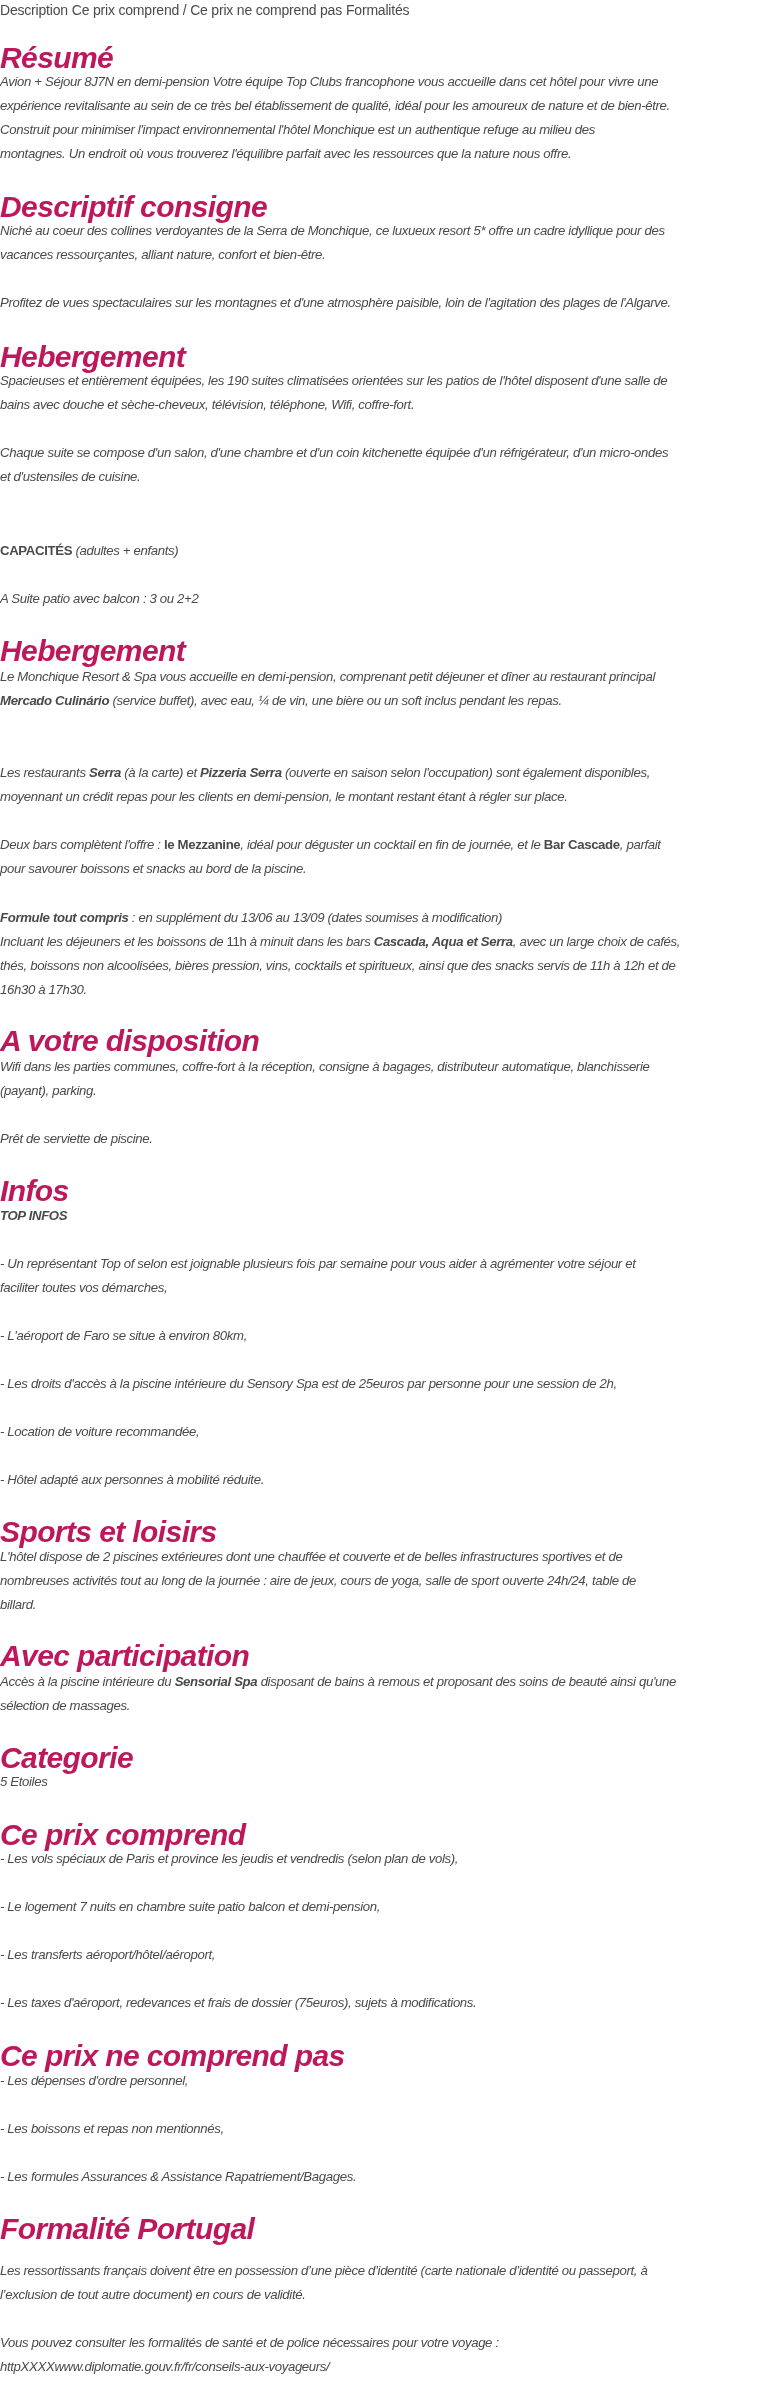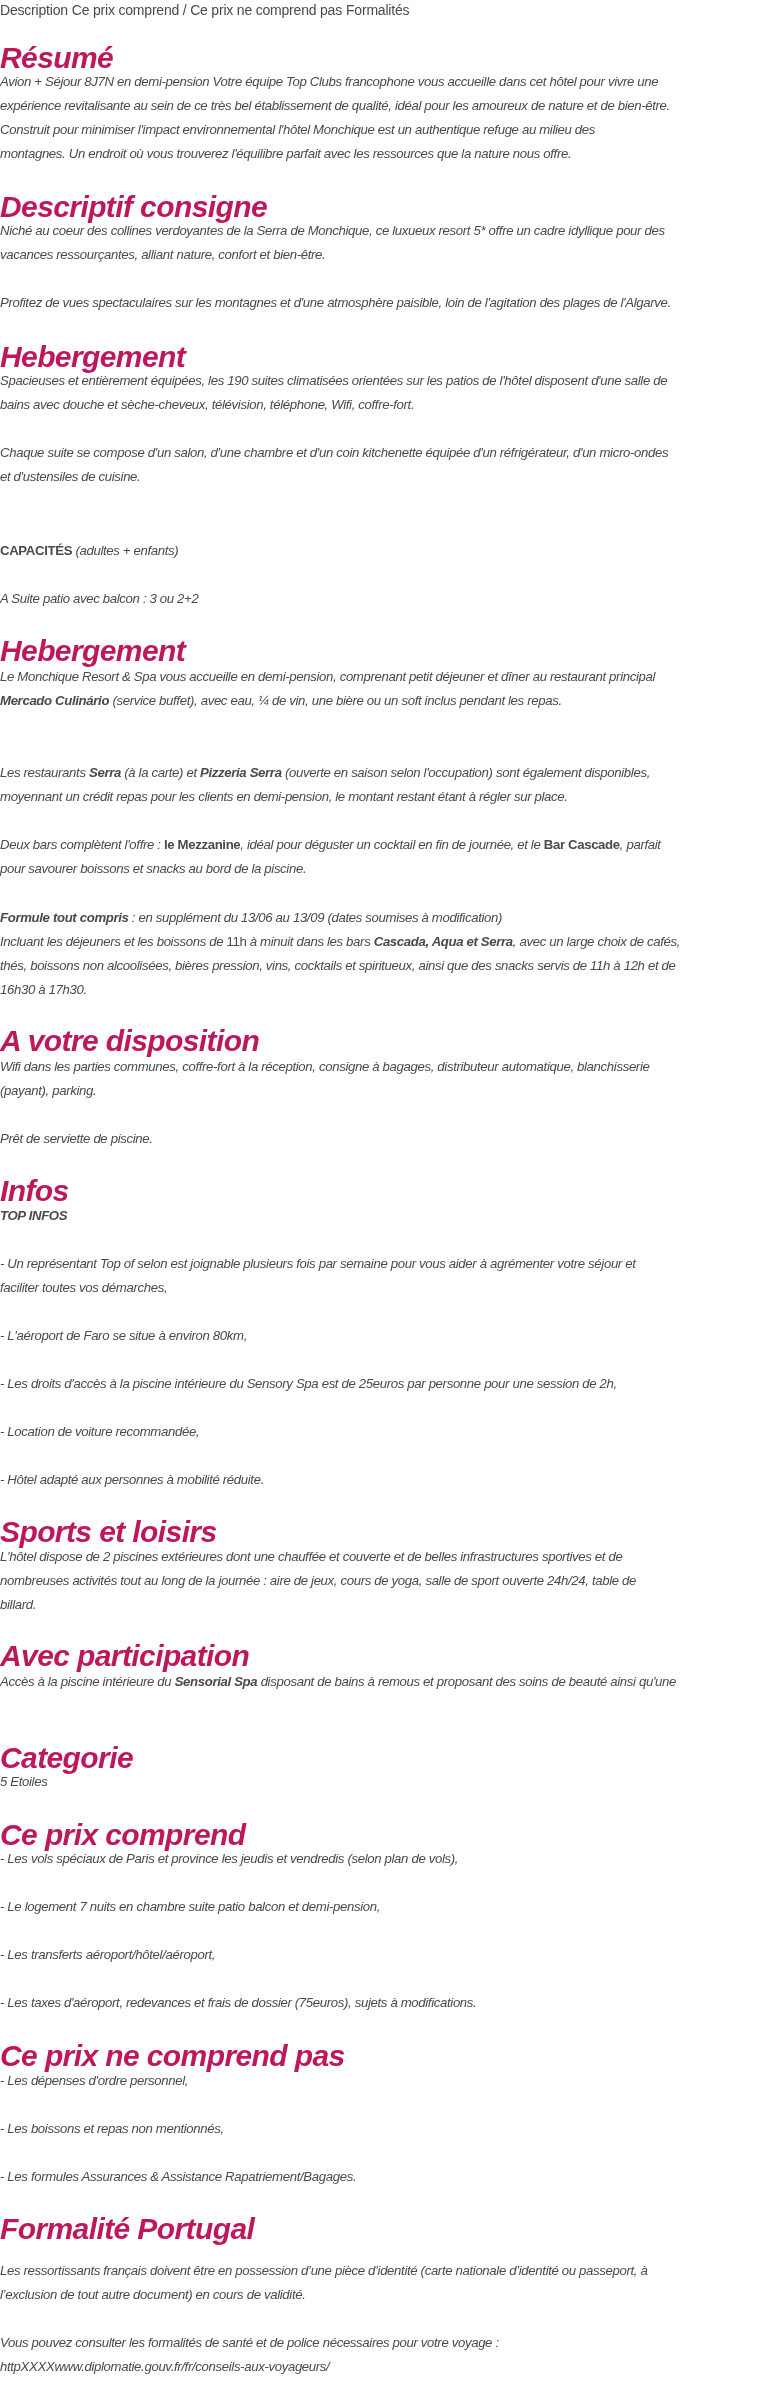--- a/index.html
+++ b/index.html
@@ -86,20 +86,21 @@
   <p class="t" style="top:1420px">- Location de voiture recommandée,</p>
   <p class="t" style="top:1468px">- Hôtel adapté aux personnes à mobilité réduite.</p>
 
   <h2 class="h" style="top:1519px">Sports et loisirs</h2>
   <p class="t" style="top:1545px">L'hôtel dispose de 2 piscines extérieures dont une chauffée et couverte et de belles infrastructures sportives et de</p>
   <p class="t" style="top:1569px">nombreuses activités tout au long de la journée : aire de jeux, cours de yoga, salle de sport ouverte 24h/24, table de</p>
   <p class="t" style="top:1593px">billard.</p>
 
   <h2 class="h" style="top:1643px">Avec participation</h2>
   <p class="t" style="top:1670px"><span>Accès à la piscine intérieure du </span><span class="b">Sensorial Spa</span><span> disposant de bains à remous et proposant des soins de beauté ainsi qu'une</span></p>
+  <p class="t" style="top:1694px">sélection de massages.</p>
 
   <h2 class="h" style="top:1745px">Categorie</h2>
   <p class="t" style="top:1770px">5 Etoiles</p>
 
   <h2 class="h" style="top:1822px">Ce prix comprend</h2>
   <p class="t" style="top:1847px">- Les vols spéciaux de Paris et province les jeudis et vendredis (selon plan de vols),</p>
   <p class="t" style="top:1895px">- Le logement 7 nuits en chambre suite patio balcon et demi-pension,</p>
   <p class="t" style="top:1943px">- Les transferts aéroport/hôtel/aéroport,</p>
   <p class="t" style="top:1991px">- Les taxes d'aéroport, redevances et frais de dossier (75euros), sujets à modifications.</p>
 

